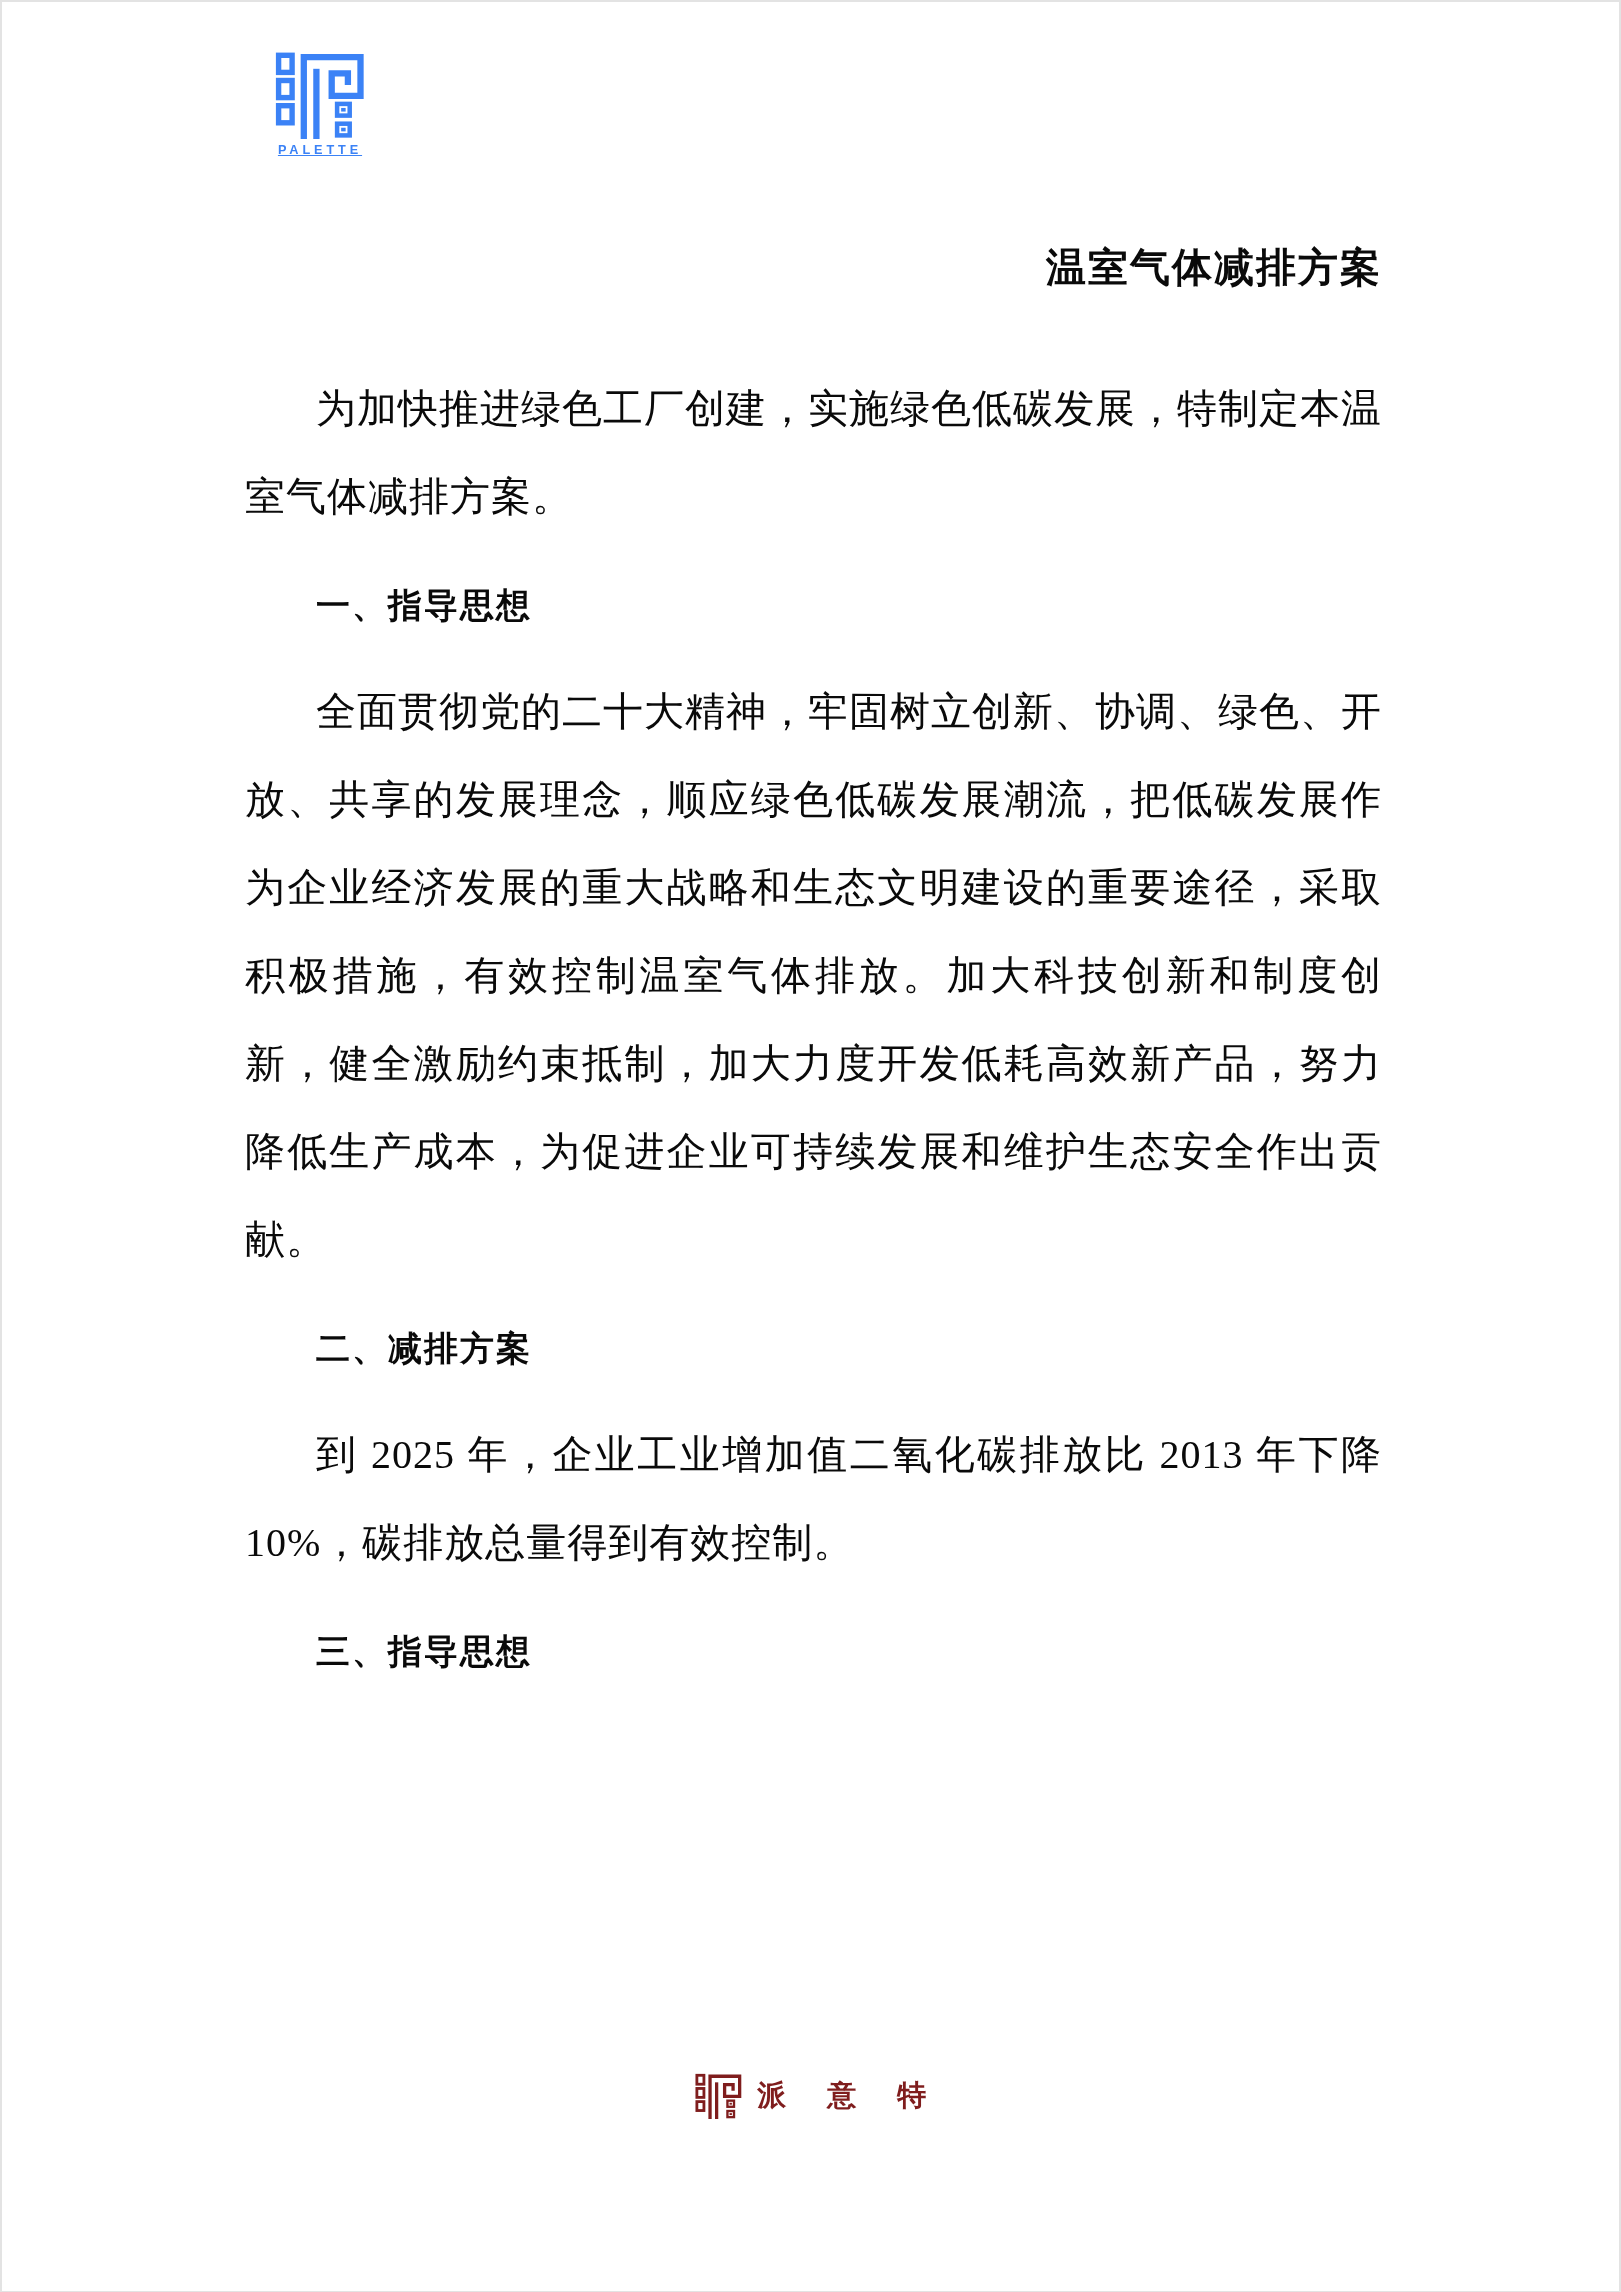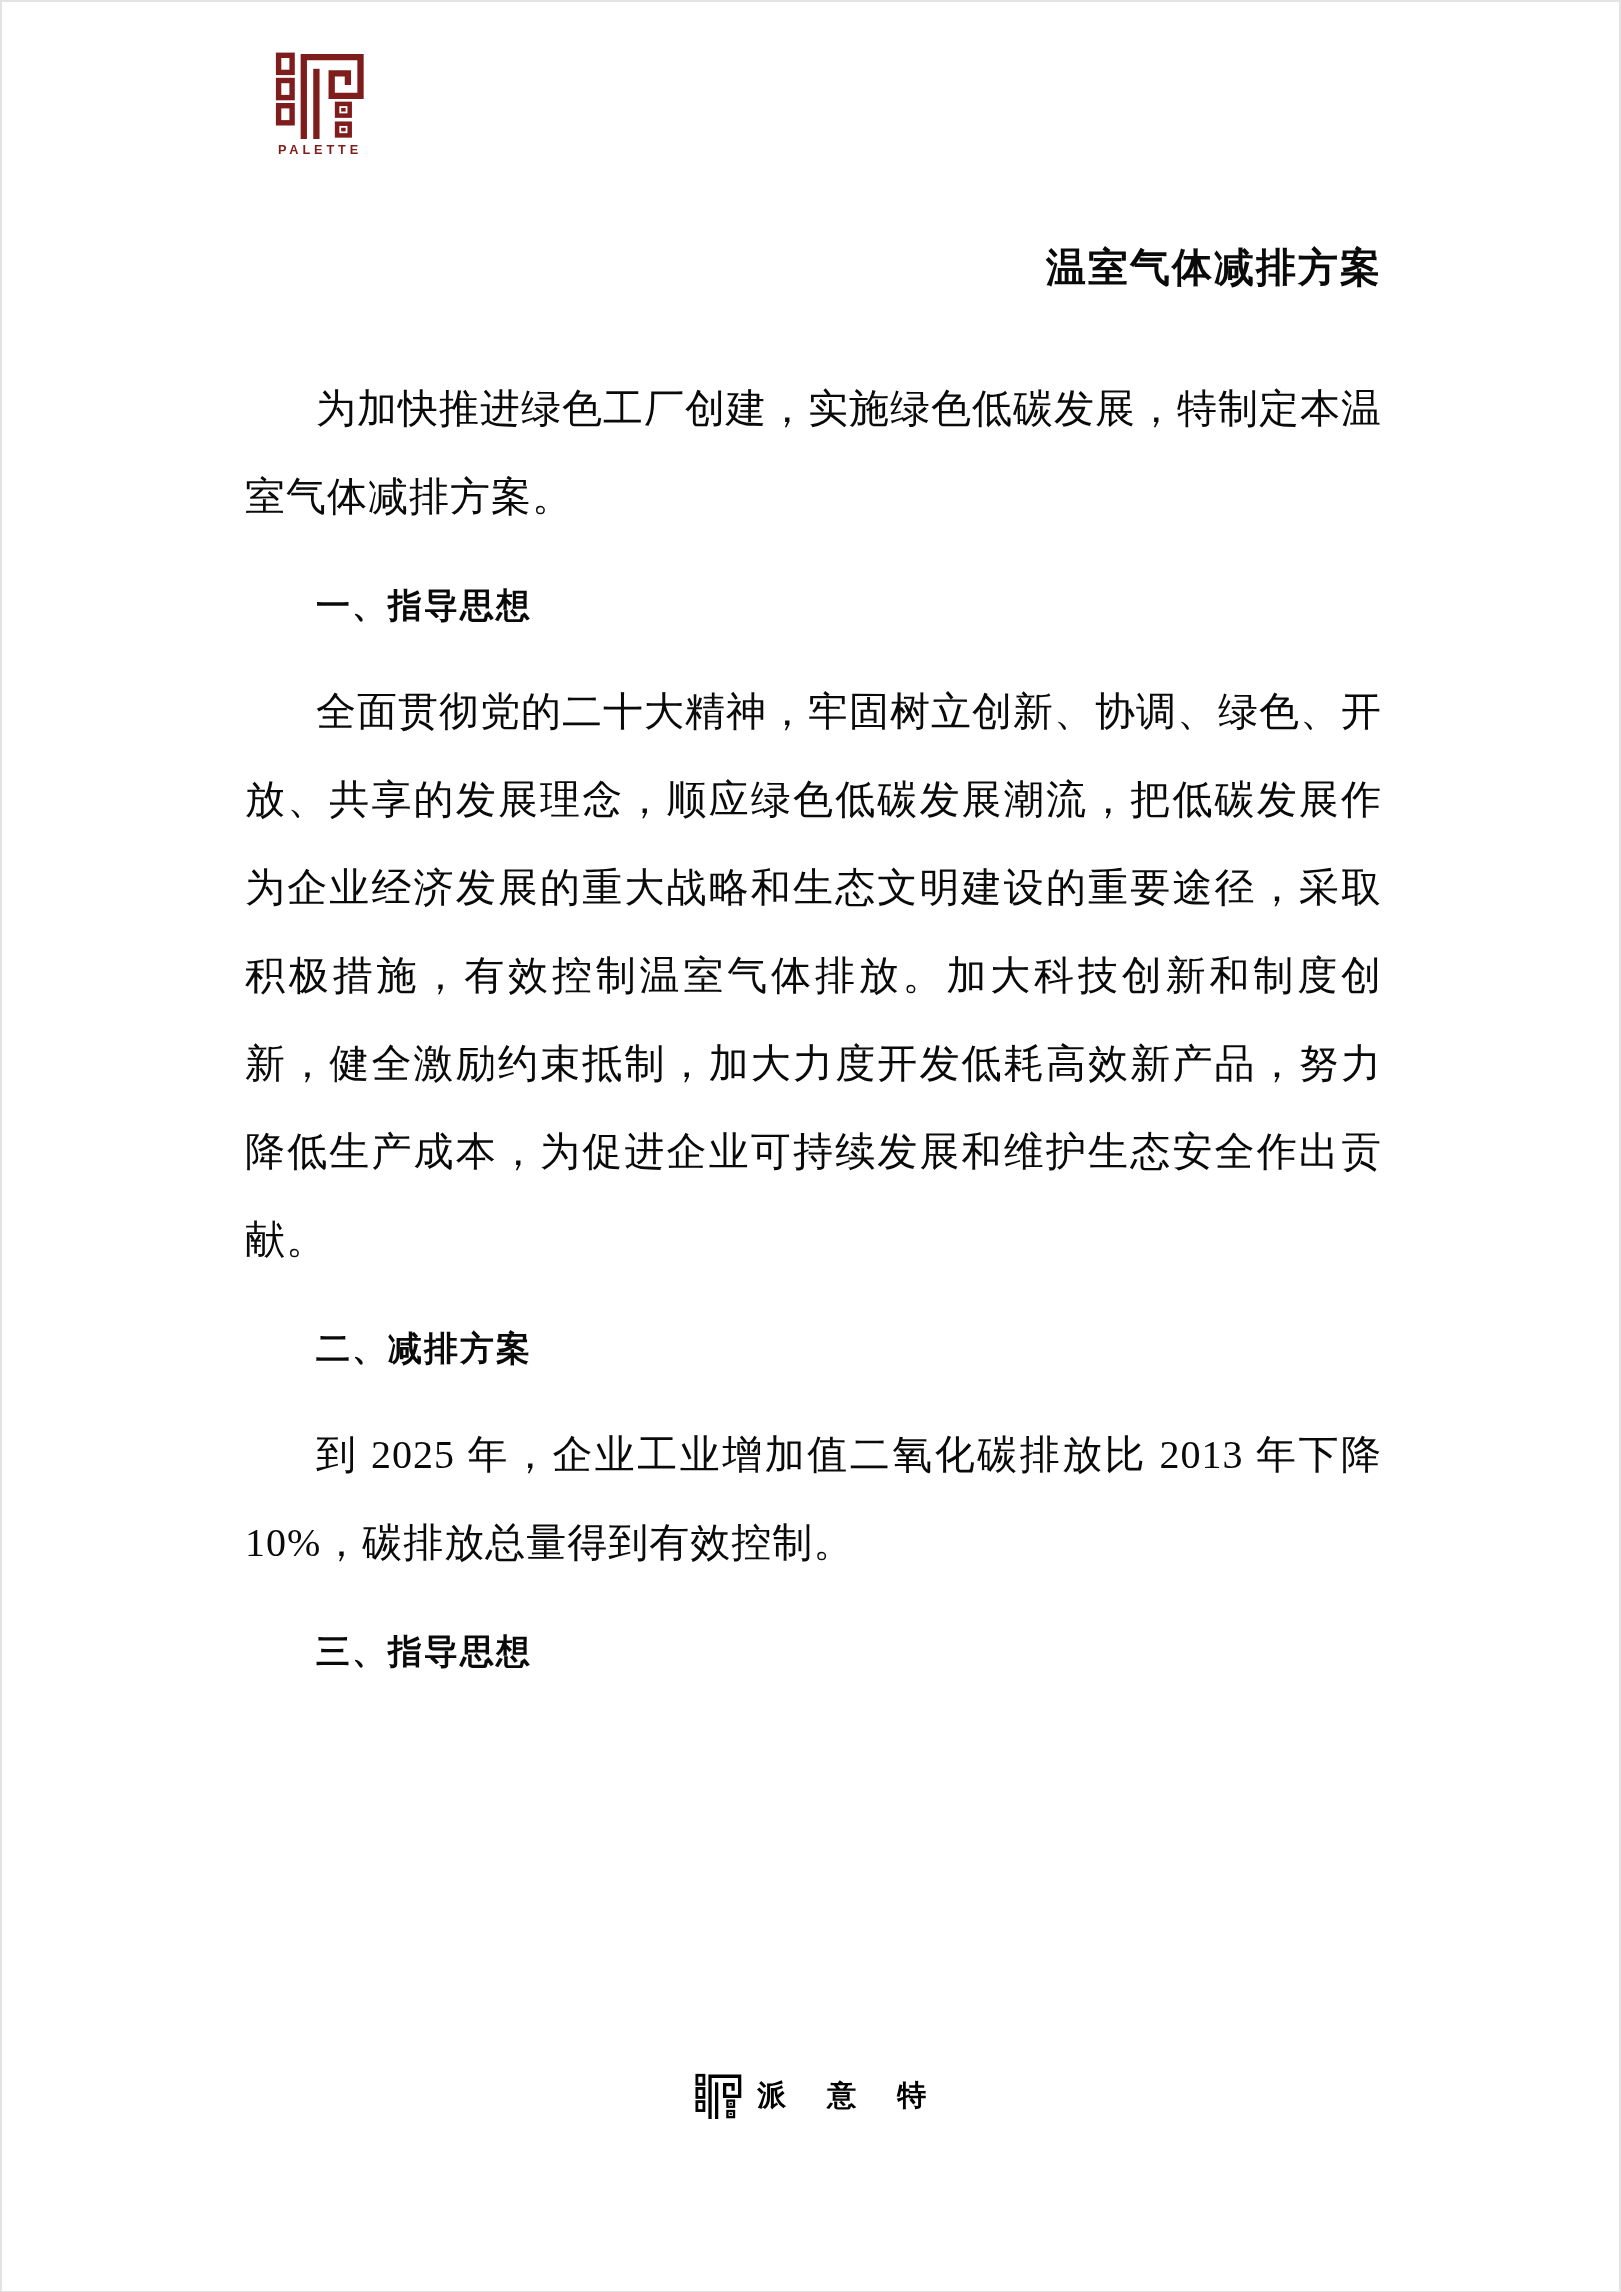--- a/index.html
+++ b/index.html
@@ -119,42 +119,42 @@
       <rect x="69" y="61" width="14" height="13" stroke-width="5"></rect>
       <rect x="73.5" y="65.5" width="5" height="4" fill="currentColor" stroke="none"></rect>
       <rect x="69" y="83" width="14" height="13" stroke-width="5"></rect>
       <rect x="73.5" y="87.5" width="5" height="4" fill="currentColor" stroke="none"></rect>
     </g>
   </defs>
 </svg>
 
 <div class="page">
 
-  <div class="header-logo" style="color: #7f1d1d;">
+  <div class="header-logo" style="color: #3b82f6; text-decoration: underline;">
     <svg class="glyph" width="90" height="90" viewBox="0 0 100 100">
       <use href="#maze-logo"></use>
     </svg>
     <div class="logo-wordmark">PALETTE</div>
   </div>
 
   <div class="content">
     <h1 class="doc-title">温室气体减排方案</h1>
 
     <p>为加快推进绿色工厂创建，实施绿色低碳发展，特制定本温室气体减排方案。</p>
 
     <h2>一、指导思想</h2>
     <p>全面贯彻党的二十大精神，牢固树立创新、协调、绿色、开放、共享的发展理念，顺应绿色低碳发展潮流，把低碳发展作为企业经济发展的重大战略和生态文明建设的重要途径，采取积极措施，有效控制温室气体排放。加大科技创新和制度创新，健全激励约束抵制，加大力度开发低耗高效新产品，努力降低生产成本，为促进企业可持续发展和维护生态安全作出贡献。</p>
 
     <h2>二、减排方案</h2>
     <p>到 2025 年，企业工业增加值二氧化碳排放比 2013 年下降 10%，碳排放总量得到有效控制。</p>
 
     <h2>三、指导思想</h2>
   </div>
 
-  <div class="footer-brand" style="color: #000000;">
+  <div class="footer-brand" style="color: #7f1d1d;">
     <svg width="47" height="47" viewBox="0 0 100 100">
       <use href="#maze-logo"></use>
     </svg>
     <div class="brand-text">派意特</div>
   </div>
 
 </div>
 
 
 </body></html>

